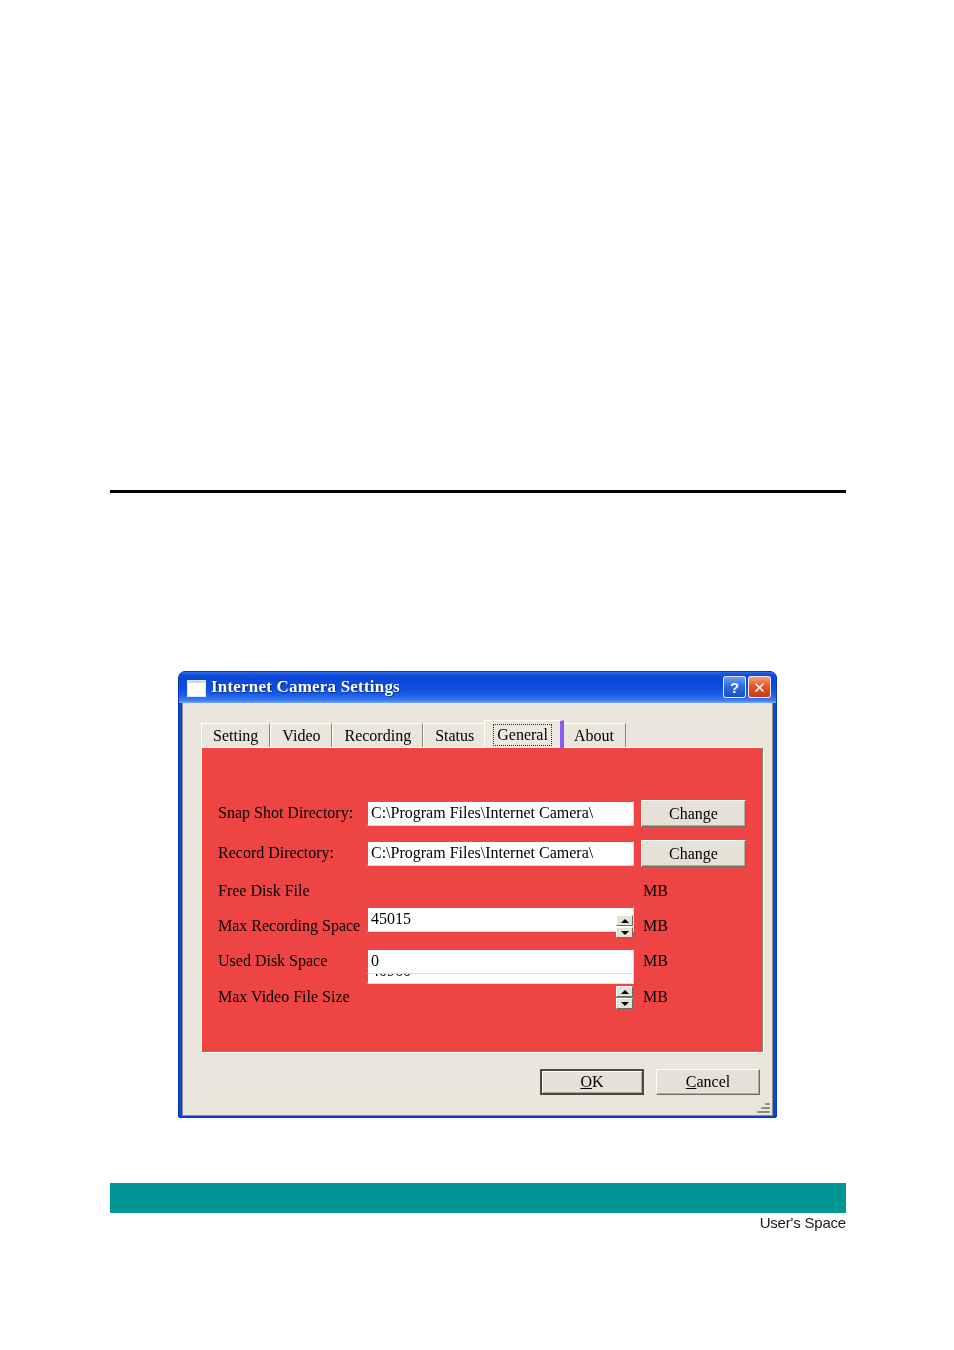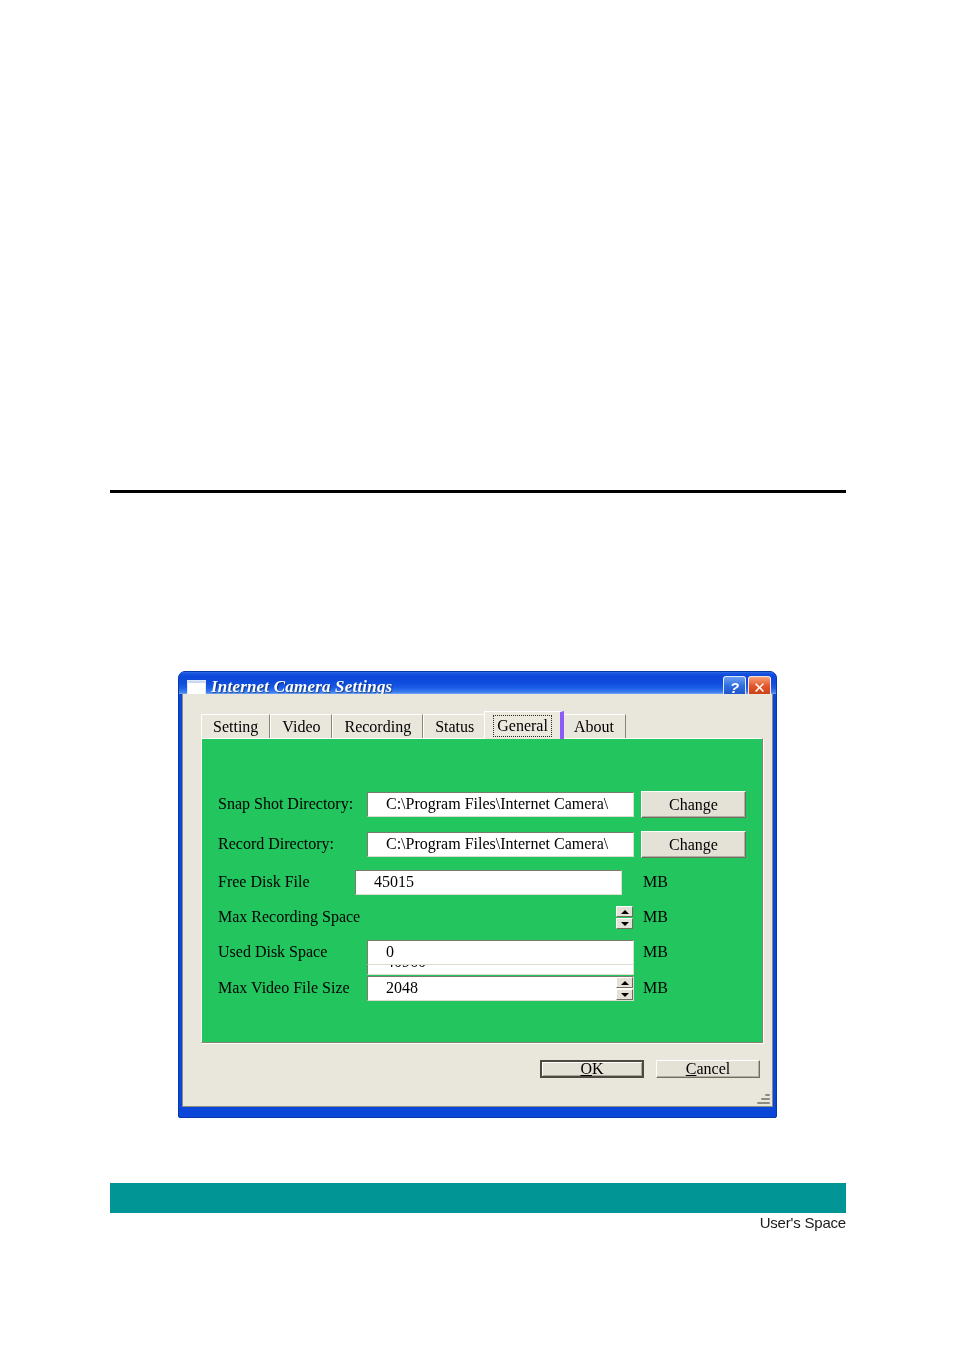--- a/index.html
+++ b/index.html
@@ -51,28 +51,27 @@
     top: 671px;
     width: 599px;
     height: 447px;
     background: #0a46d8;
     border: 1px solid #0838ad;
     border-radius: 7px 7px 2px 2px;
     box-sizing: border-box;
     padding: 0 3px 3px 3px;
   }
   .titlebar {
-    height: 22px;
+    height: 31px;
     background: linear-gradient(to bottom,
         #2f6ce8 0%, #1551dd 8%, #0b46d8 22%,
         #0f4ddd 50%, #1a5ce6 72%, #3d7ef0 92%, #7aa9f5 100%);
     border-radius: 5px 5px 0 0;
     position: relative;
     margin: 0 -3px;
-    font-style: italic;
   }
   .title-icon {
     position: absolute;
     left: 8px;
     top: 8px;
     width: 17px;
     height: 15px;
     background: #ffffff;
     border: 1px solid #dfe8f8;
     box-shadow: inset 0 2px 0 #c9d8f2;
@@ -167,21 +166,21 @@
     margin: 0 -2px;
   }
 
   
   .panel {
     position: absolute;
     left: 18px;
     top: 44px;
     width: 562px;
     height: 305px;
-    background: #22c55e;
+    background: #ef4444;
     border-top: 1px solid #ffffff;
     border-left: 1px solid #ffffff;
     border-right: 1px solid #85826f;
     border-bottom: 1px solid #85826f;
     box-sizing: border-box;
     box-shadow: 1px 1px 0 #ffffff;
   }
 
   .form-row {
     position: absolute;
@@ -201,21 +200,21 @@
     position: absolute;
     background: #ffffff;
     border-top: 1px solid #7d7a6c;
     border-left: 1px solid #7d7a6c;
     border-right: 1px solid #dedbd0;
     border-bottom: 1px solid #dedbd0;
     box-sizing: border-box;
     height: 25px;
     font-size: 16px;
     color: #000000;
-    padding: 2px 0 0 18px;
+    padding: 2px 0 0 3px;
     white-space: nowrap;
     overflow: hidden;
     font-family: "Liberation Serif", "DejaVu Serif", serif;
   }
   .unit {
     position: absolute;
     font-size: 16px;
     color: #000000;
     top: 3px;
   }
@@ -268,21 +267,21 @@
     width: 0; height: 0;
     border-left: 4px solid transparent;
     border-right: 4px solid transparent;
     border-top: 4px solid #000000;
   }
 
   
   .action-btn {
     position: absolute;
     width: 104px;
-    height: 18px;
+    height: 26px;
     top: 366px;
   }
   .action-btn.default {
     border: 2px solid #4c4a40;
     box-shadow: inset 1px 1px 0 #ffffff, inset -1px -1px 0 #a9a699;
   }
   .underline { text-decoration: underline; }
 
   .resize-grip {
     position: absolute;
@@ -350,21 +349,21 @@
       </div>
 
       <div class="form-row" style="top:93px">
         <span class="field-label">Record Directory:</span>
         <div class="textbox" style="left:165px; width:267px;">C:\Program Files\Internet Camera\</div>
         <div class="btn" style="left:439px; top:-1px; width:105px;">Change</div>
       </div>
 
       <div class="form-row" style="top:131px">
         <span class="field-label">Free Disk File</span>
-        <div class="textbox" style="left:153px; width:267px;">45015</div>
+        <div class="textbox" style="left:165px; width:267px;margin-top:28px;">45015</div>
         <span class="unit" style="left:441px;">MB</span>
       </div>
 
       <div class="form-row" style="top:166px">
         <span class="field-label">Max Recording Space</span>
         <div class="textbox" style="left:165px; width:267px;margin-top:45px;">40960</div>
         <div class="spinner" style="left:414px;">
           <div class="spin-half">
               <span class="arrow-up"></span>
             </div>
@@ -376,21 +375,20 @@
       </div>
 
       <div class="form-row" style="top:201px">
         <span class="field-label">Used Disk Space</span>
         <div class="textbox" style="left:165px; width:267px;">0</div>
         <span class="unit" style="left:441px;">MB</span>
       </div>
 
       <div class="form-row" style="top:237px">
         <span class="field-label">Max Video File Size</span>
-        <div class="textbox" style="left:165px; width:267px;">2048</div>
         <div class="spinner" style="left:414px;">
           <div class="spin-half">
               <span class="arrow-up"></span>
             </div>
           <div class="spin-half">
               <span class="arrow-down"></span>
             </div>
         </div>
         <span class="unit" style="left:441px;">MB</span>
       </div>

